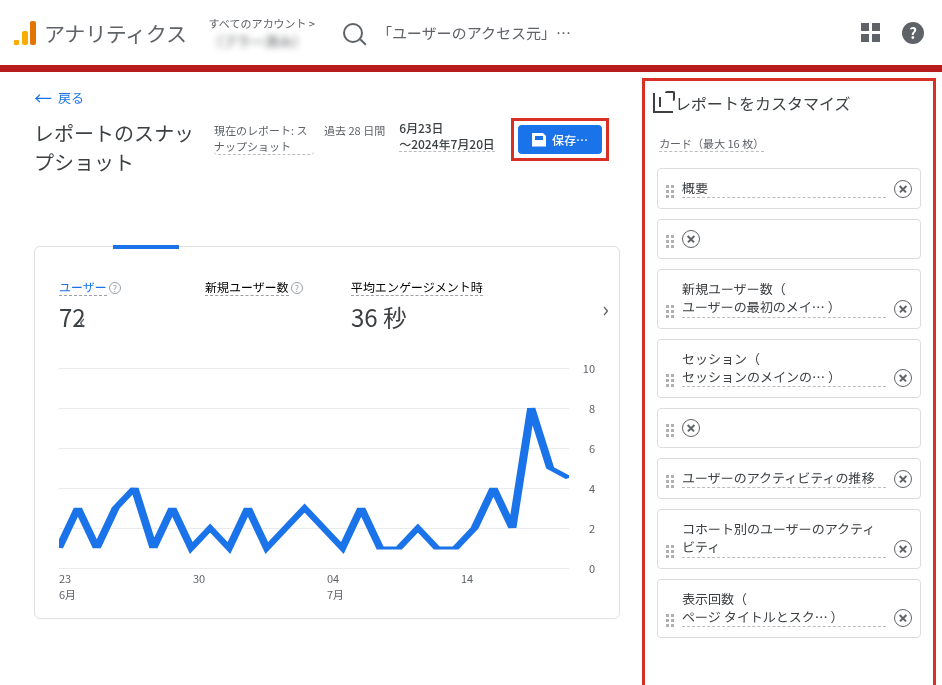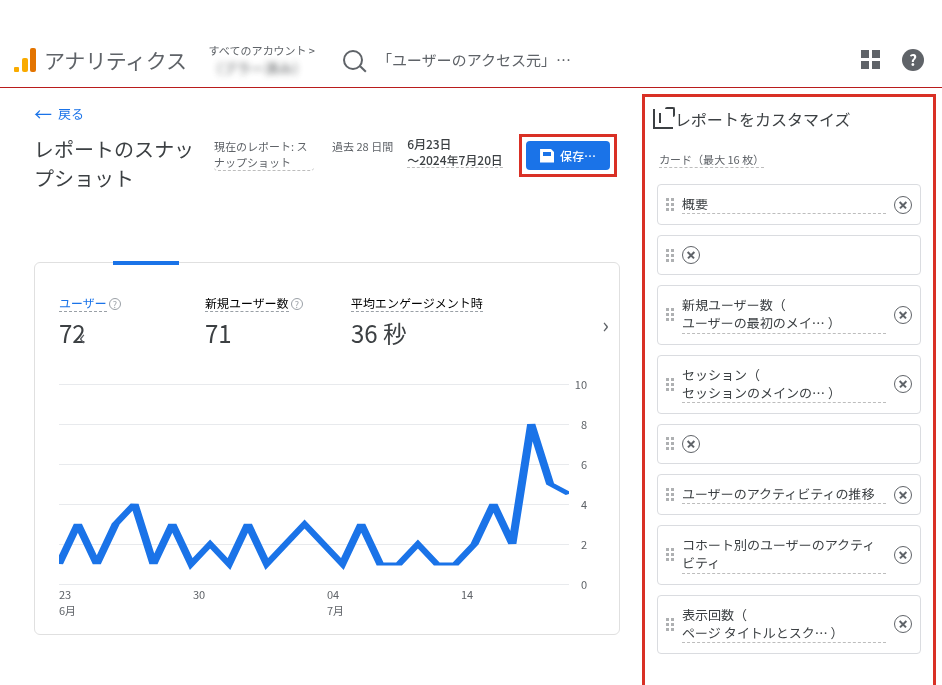--- a/index.html
+++ b/index.html
@@ -1,19 +1,19 @@
 <!DOCTYPE html>
 <html><head>
   <meta charset="utf-8">
   <style>
     * { margin: 0; padding: 0; box-sizing: border-box; font-family: "Noto Sans JP", "Roboto", Arial, sans-serif; }
     body { width: 942px; height: 685px; background: #fff; overflow: hidden; }
 
     
-    .topbar { display: flex; align-items: center; padding: 6px 18px 6px 8px; border-bottom: 1px solid #b91c1c; height: 56px; margin-top: 32px; }
+    .topbar { display: flex; align-items: center; padding: 6px 18px 6px 8px; border-bottom: 7px solid #b91c1c; height: 72px; }
     .logo-glyph { width: 22px; height: 24px; position: relative; margin-right: 8px; margin-left: 6px; }
     .logo-dot { position: absolute; left: 0; bottom: 0; width: 5px; height: 5px; background: #f9ab00; border-radius: 1px; }
     .logo-mid { position: absolute; left: 8px; bottom: 0; width: 6px; height: 14px; background: #f9ab00; border-radius: 2px; }
     .logo-tall { position: absolute; left: 16px; bottom: 0; width: 6px; height: 24px; background: #e37400; border-radius: 2px; }
     .app-name { font-size: 21px; color: #5f6368; letter-spacing: -0.3px; }
     .breadcrumb { margin-left: 22px; font-size: 12px; color: #5f6368; display: flex; flex-direction: column; }
     .bc-top { font-size: 11px; color: #5f6368; }
     .bc-bottom { font-size: 14px; color: #3c4043; font-weight: 500; filter: blur(3px); opacity: 0.7; }
     .searchbox { margin-left: 28px; display: flex; align-items: center; flex: 1; max-width: 280px; }
     .search-icon { width: 20px; height: 20px; border: 2px solid #5f6368; border-radius: 50%; position: relative; }
@@ -26,57 +26,57 @@
 
     
     .main { display: flex; height: calc(100% - 56px); }
     .left { flex: 1; padding: 12px 22px 0 34px; overflow: hidden; }
     .back-link { color: #1a73e8; font-size: 13px; display: inline-flex; align-items: center; gap: 6px; margin-bottom: 8px; }
     .back-arrow { font-size: 18px; }
 
     .title-row { display: flex; align-items: flex-start; gap: 10px; }
     .page-title { font-size: 20px; color: #3c4043; flex: 0 0 170px; }
     .status-pill { font-size: 11px; color: #5f6368; border-radius: 4px; border-bottom: 1px dashed #bdbdbd; width: 100px; margin-top: 4px; }
-    .date-note { font-size: 11px; color: #5f6368; margin-left: 8px; margin-top: 4px; }
+    .date-note { font-size: 11px; color: #5f6368; margin-left: 0; margin-top: 4px; }
     .date-range { font-size: 12px; font-weight: 500; color: #3c4043; margin-left: 4px; margin-top: 2px; line-height: 1.3; border-bottom: 1px dashed #bdbdbd; }
     .save-wrap { border: 3px solid #d93025; padding: 4px; margin-left: 6px; }
     .save-btn { background: #1a73e8; color: #fff; font-size: 12px; font-weight: 500; padding: 6px 14px; border-radius: 4px; display: inline-flex; align-items: center; gap: 6px; }
     .save-ico { width: 14px; height: 14px; background: #fff; clip-path: polygon(0 0, 75% 0, 100% 25%, 100% 100%, 0 100%); position: relative; }
     .save-ico::after{content:"";position:absolute;left:3px;top:3px;width:8px;height:4px;background:#1a73e8;}
 
     .chart-card { margin-top: 70px; border: 1px solid #e0e0e0; border-radius: 6px; padding: 10px 24px 16px; position: relative; }
     .active-tab-bar { position: absolute; top: -2px; left: 78px; width: 66px; height: 4px; background: #1a73e8; }
     .metrics { display: flex; align-items: flex-start; gap: 46px; margin-top: 16px; position: relative; }
     .nav-arrow { font-size: 22px; color: #5f6368; position: absolute; top: 18px; }
     .nav-arrow.left { left: -14px; }
     .nav-arrow.right { right: -14px; }
     .metric { min-width: 100px; }
     .metric .label { font-size: 12px; border-bottom: 1px dashed #9aa0a6; display: inline; }
     .metric .label.active { color: #1a73e8; }
     .metric .q { display: inline-block; width: 12px; height: 12px; border: 1px solid #9aa0a6; border-radius: 50%; font-size: 9px; text-align: center; color: #9aa0a6; margin-left: 2px; line-height: 11px; }
     .metric .value { font-size: 24px; color: #3c4043; margin-top: 2px; }
 
     .chart-area { position: relative; height: 200px; margin-top: 34px; }
     .grid-line { position: absolute; left: 0; right: 26px; border-top: 1px solid #e8eaed; }
-    .y-label { position: absolute; right: 8px; font-size: 11px; color: #5f6368; transform: translateY(-50%); }
+    .y-label { position: absolute; right: 0; font-size: 11px; color: #5f6368; transform: translateY(-50%); }
     .x-axis { display: flex; font-size: 11px; color: #5f6368; margin-top: 2px; }
     .x-tick { width: 25%; text-align: left; }
     svg.line-chart { position: absolute; left: 0; right: 26px; top: 0; bottom: 0; width: calc(100% - 26px); height: 100%; }
     svg.line-chart polyline { fill: none; stroke: #1a73e8; stroke-width: 1.6; }
 
     
     .right-panel { width: 294px; border: 3px solid #d93025; margin: 6px 6px 0 0; padding: 10px 8px; overflow-y: hidden; }
     .panel-title-row { display: flex; align-items: center; gap: 2px; margin-bottom: 14px; }
     .panel-ico { width: 20px; height: 20px; border-bottom: 2px solid #3c4043; border-left: 2px solid #3c4043; position: relative; }
     .panel-ico::before{content:"";position:absolute;left:4px;top:4px;width:2px;height:10px;background:#3c4043;}
     .panel-ico::after{content:"";position:absolute;right:-2px;top:-2px;width:8px;height:8px;border:2px solid #3c4043;border-bottom:none;border-left:none;border-radius:2px;}
     .panel-title { font-size: 16px; color: #3c4043; }
     .card-max { font-size: 11px; color: #5f6368; border-bottom: 1px dashed #bdbdbd; display: inline-block; margin-top:4px; margin-bottom: 6px; margin-left: 6px; }
 
-    .card-item { border: 1px solid #dadce0; border-radius: 4px; margin: 10px 4px; padding: 10px 8px; display: flex; align-items: center; gap: 8px; }
+    .card-item { border: 1px solid #dadce0; border-radius: 4px; margin: 10px 4px; padding: 10px 8px; display: flex; align-items: flex-end; gap: 8px; }
     .drag-handle { display: grid; grid-template-columns: 3px 3px; grid-template-rows: 3px 3px 3px; gap: 2px; opacity: 0.5; }
     .drag-handle span { background: #5f6368; }
     .card-label { flex: 1; font-size: 13px; color: #3c4043; border-bottom: 1px dashed #bdbdbd; line-height: 1.4; }
     .remove-btn { width: 18px; height: 18px; border: 1.5px solid #5f6368; border-radius: 50%; position: relative; }
     .remove-btn::before, .remove-btn::after { content: ""; position: absolute; left: 50%; top: 50%; width: 9px; height: 1.5px; background: #5f6368; }
     .remove-btn::before { transform: translate(-50%, -50%) rotate(45deg); }
     .remove-btn::after { transform: translate(-50%, -50%) rotate(-45deg); }
   </style>
 </head>
 <body>
@@ -134,21 +134,20 @@
       <div class="metrics">
         <span class="nav-arrow left">‹</span>
         <span class="nav-arrow right">›</span>
 
         <div class="metric">
           <span class="label active">ユーザー</span><span class="q">?</span>
           <div class="value">72</div>
         </div>
         <div class="metric">
           <span class="label">新規ユーザー数</span><span class="q">?</span>
-          <div class="value">71</div>
         </div>
         <div class="metric" style="min-width:170px">
           <span class="label">平均エンゲージメント時</span>
           <div class="value">36 秒</div>
         </div>
       </div>
 
       <div class="chart-area">
 
         <div class="grid-line" style="top:0%"></div>

